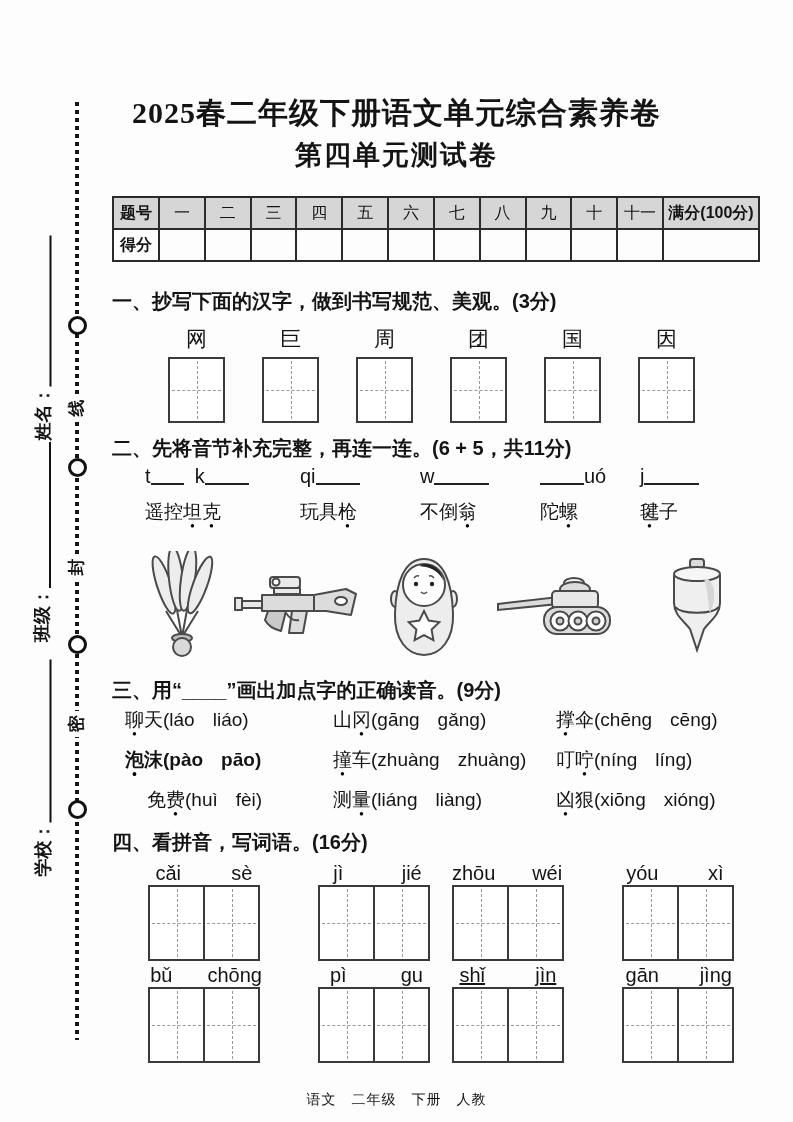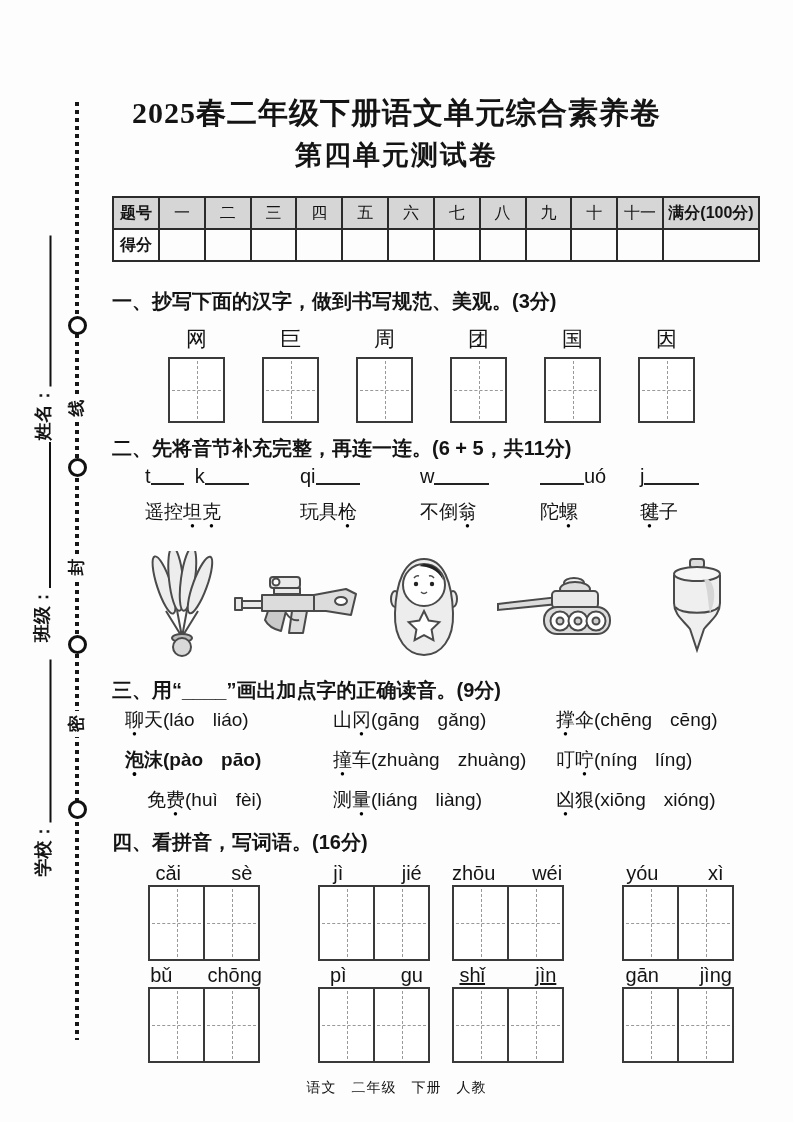--- a/index.html
+++ b/index.html
@@ -58,21 +58,21 @@
   .s3-sp{display:inline-block;width:18px;}
   
   .s4-labels{position:relative;margin:6px 0 0 112px;height:24px;}
   .s4-labels.r2{margin-top:2px;}
   .s4-label{position:absolute;top:0;width:114px;display:flex;
     font-family:"Liberation Sans",sans-serif;font-size:20px;line-height:24px;gap:33px;}
   .s4-label span{width:57px;text-align:center;}
   .s4-grids{position:relative;margin:0 0 0 112px;height:76px;}
   .s4-gcol{position:absolute;top:0;}
   
-  .footer{margin-top:16px;text-align:center;font-size:14px;letter-spacing:1px;}
+  .footer{margin-top:28px;text-align:center;font-size:14px;letter-spacing:1px;}
 </style>
 </head>
 <body>
 
 <div class="page">
 
   <div>
     <div class="seal-dots"></div>
     <div class="seal-circle" style="top:316px"></div>
     <div class="seal-circle" style="top:458px"></div>

